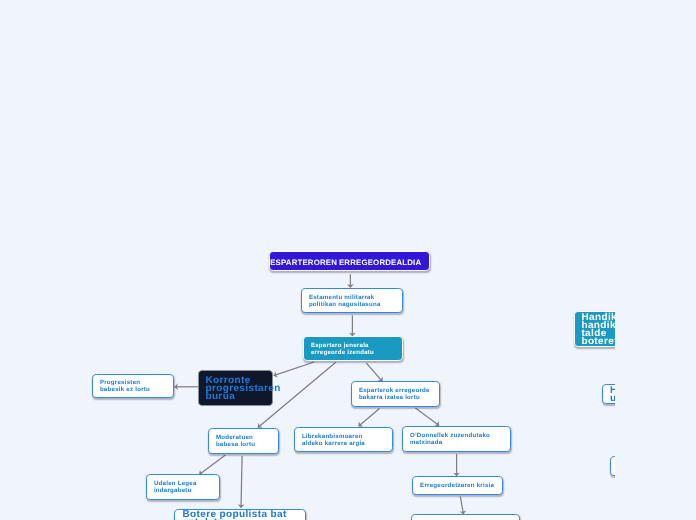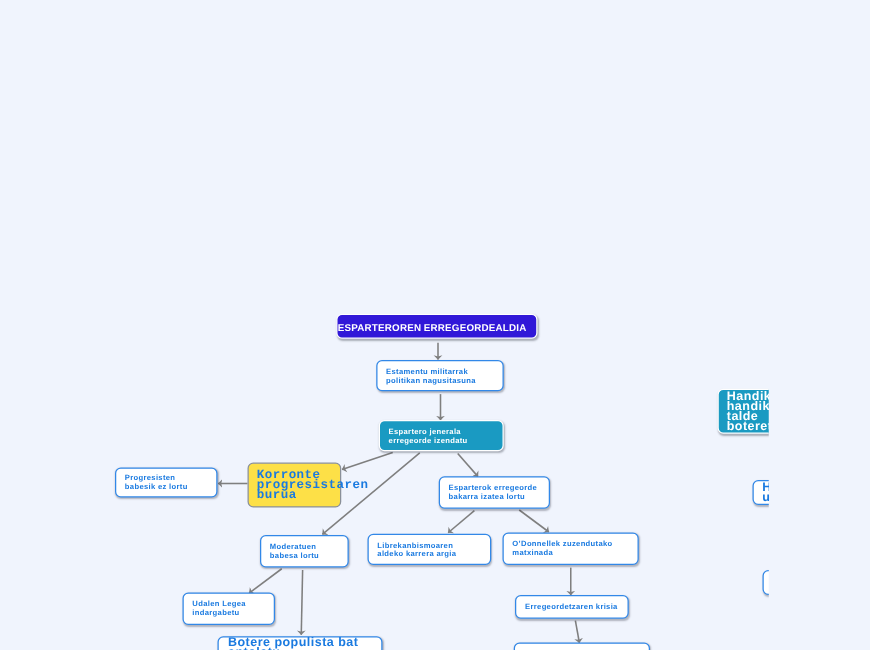--- a/index.html
+++ b/index.html
@@ -32,23 +32,22 @@
     background:#1a9ac2;border:1.1px solid #ffffff;
     box-shadow:0.8px 1.3px 1.5px rgba(40,45,60,0.35);
     color:#ffffff;
   }
   .n-purple{
     background:#3118d8;border:1.1px solid #ffffff;
     box-shadow:0.8px 1.3px 1.5px rgba(40,45,60,0.35);
     color:#ffffff;justify-content:center;
   }
   .n-plain{
-    background:#fde047;border:1.2px solid #8a9099;
+    background:#0f172a;border:1.2px solid #8a9099;
     color:#1a7ae0;
-    font-family:Liberation Mono, monospace;
   }
   .sm{font-size:6.1px;line-height:6.95px;letter-spacing:0.26px;}
   .lg{font-size:10px;line-height:8.15px;letter-spacing:0.38px;}
 </style>
 </head>
 <body>
 
 <div id="stage">
 
   <svg id="edges" viewBox="0 0 696 520" width="696" height="520">

